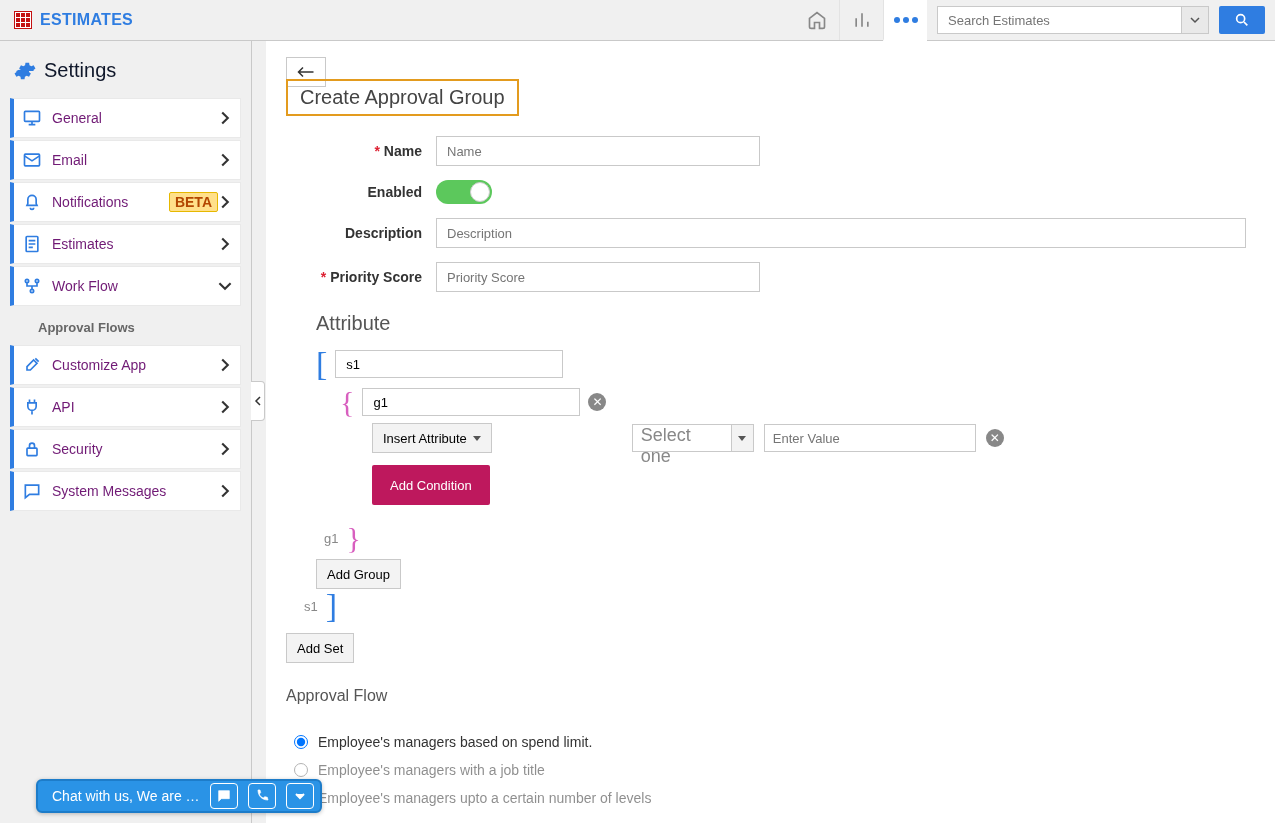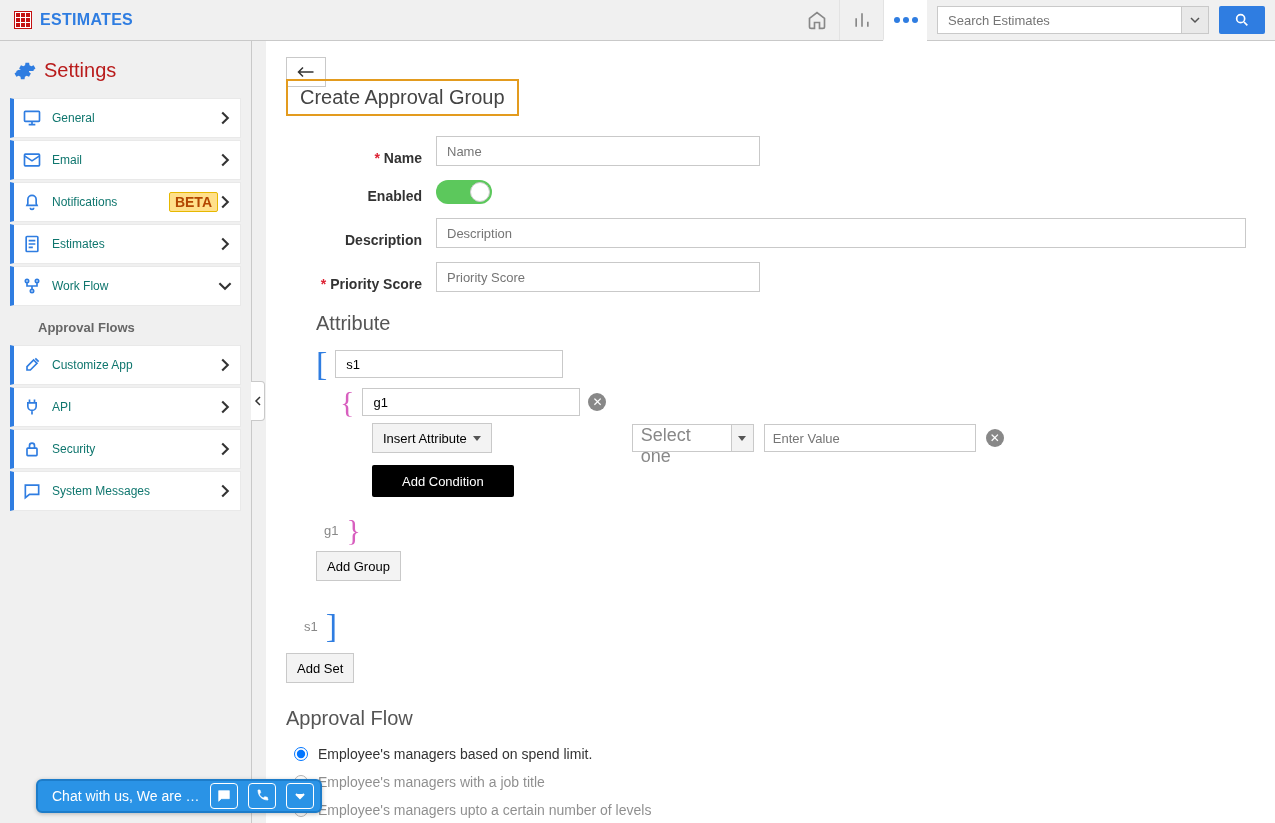--- a/index.html
+++ b/index.html
@@ -28,24 +28,24 @@
   .search-btn { width: 46px; height: 28px; background: #2f7de1; border: none; color: #fff; margin-left: 10px; display: flex; align-items: center; justify-content: center; cursor: pointer; border-radius: 2px; }
   .search-btn svg { width: 16px; height: 16px; }
 
   
   .body { flex: 1; display: flex; min-height: 0; }
 
   
   .sidebar { width: 252px; background: #f0f0f0; border-right: 1px solid #c9c9c9; padding: 12px 10px; overflow-y: auto; }
   .settings-head { display: flex; align-items: center; gap: 8px; padding: 6px 4px 16px 4px; }
   .settings-head svg { width: 22px; height: 22px; color: #2f7de1; }
-  .settings-head h2 { font-size: 20px; font-weight: 400; color: #b91c1c; }
+  .settings-head h2 { font-size: 20px; font-weight: 400; color: #0f172a; }
   .nav-item { background: #fff; border: 1px solid #e9e9e9; border-left: 4px solid #2f7de1; height: 40px; display: flex; align-items: center; padding: 0 8px 0 8px; margin-bottom: 2px; cursor: pointer; }
   .nav-item .nicon { width: 20px; height: 20px; color: #2f7de1; margin-right: 10px; flex-shrink: 0; }
-  .nav-item .label { color: #0f766e; font-size: 12px; flex: 1; }
+  .nav-item .label { color: #701a75; font-size: 14px; flex: 1; }
   .nav-item .chev { width: 14px; height: 14px; color: #333; }
   .nav-item .badge { background: #ffe08a; border: 1px solid #e6b800; color: #b34700; font-size: 14px; font-weight: bold; padding: 1px 5px; border-radius: 2px; margin-left: 6px; }
   .subhead { padding: 12px 6px 10px 28px; color: #666; font-size: 13px; font-weight: bold; }
 
   
   .collapse-tab { width: 14px; position: relative; }
   .collapse-handle { position: absolute; left: -1px; top: 340px; width: 14px; height: 40px; background: #fff; border: 1px solid #c9c9c9; border-left: none; border-radius: 0 4px 4px 0; display: flex; align-items: center; justify-content: center; cursor: pointer; }
   .collapse-handle svg { width: 10px; height: 10px; }
 
   
@@ -53,21 +53,21 @@
   .main::-webkit-scrollbar { width: 10px; }
   .main::-webkit-scrollbar-thumb { background: #c9c9c9; }
   .main::-webkit-scrollbar-track { background: #f0f0f0; }
 
   .back-btn { width: 40px; height: 30px; border: 1px solid #c9c9c9; background: #fff; display: flex; align-items: center; justify-content: center; cursor: pointer; margin-left: 0; }
   .back-btn svg { width: 18px; height: 14px; }
 
   .page-title { display: inline-block; border: 2px solid #e39b1e; padding: 5px 12px; font-size: 20px; color: #444; margin-top: -2px; }
 
   .form { margin-top: 20px; }
-  .form-row { display: flex; align-items: flex-end; margin-bottom: 14px; }
+  .form-row { display: flex; align-items: center; margin-bottom: 14px; }
   .form-row .lbl { width: 150px; text-align: right; padding-right: 14px; font-size: 14px; color: #333; font-weight: bold;}
   .form-row .req { color: #d23; margin-right: 4px; }
   .form-row input[type=text] { height: 30px; border: 1px solid #c9c9c9; padding: 0 10px; font-size: 13px; background: #fff; }
   .form-row input.small { width: 324px; }
   .form-row input.wide { flex: 1; max-width: 810px; }
 
   
   .toggle { width: 56px; height: 24px; background: #5cc85c; border-radius: 12px; position: relative; cursor: pointer; }
   .toggle .knob { position: absolute; right: 2px; top: 2px; width: 20px; height: 20px; background: #fff; border: 1px solid #ccc; border-radius: 50%; }
 
@@ -84,25 +84,25 @@
 
   .row-attr { display: flex; align-items: center; gap: 10px; margin-left: 56px; margin-bottom: 12px; flex-wrap: wrap; }
   .btn-grey { height: 30px; padding: 0 10px; background: #f3f3f3; border: 1px solid #c9c9c9; font-size: 13px; cursor: pointer; display: inline-flex; align-items: center; gap: 6px; }
   .btn-grey .caret { border-left: 4px solid transparent; border-right: 4px solid transparent; border-top: 5px solid #555; }
   .select-one { width: 122px; height: 28px; border: 1px solid #c9c9c9; display: flex; align-items: flex-start; font-size: 18px; color: #888; }
   .select-one span { flex:1; padding: 0 8px; }
   .select-one .dd { width:22px; height:100%; border-left:1px solid #c9c9c9; background:#f3f3f3; display:flex; align-items:center; justify-content:center; }
   .select-one .dd i { border-left: 4px solid transparent; border-right: 4px solid transparent; border-top: 5px solid #555; }
   .enter-val { width: 212px; height: 28px; border: 1px solid #c9c9c9; padding: 0 8px; font-size: 13px; }
 
-  .btn-blue { height: 32px; padding: 0 30px; background: #000000; color: #fff; border: none; font-size: 13px; cursor: pointer; border-radius: 2px; }
+  .btn-blue { height: 40px; padding: 0 18px; background: #be185d; color: #fff; border: none; font-size: 13px; cursor: pointer; border-radius: 2px; }
   .close-label { color:#888; font-size:13px; display:flex; align-items:center; gap:4px; margin-left: 4px;}
 
   .af-section { margin-top: 24px; }
-  .af-h { font-size: 20px; color: #555; font-weight: 400; margin-bottom: 10px; }
+  .af-h { font-size: 16px; color: #555; font-weight: 400; margin-bottom: 23px; }
   .radio-row { display: flex; align-items: center; gap: 10px; padding: 6px 0 6px 8px; font-size: 14px; color: #333; }
   .radio-row input[type=radio] { width: 14px; height: 14px; }
   .radio-row.faded { opacity: .55; align-items: center; }
 
   
   .chat-widget { position: fixed; left: 36px; bottom: 10px; height: 34px; background: #2a93e6; color: #fff; border: 2px solid #1d7cc9; border-radius: 6px; display: flex; align-items: center; padding: 0 6px 0 14px; gap: 10px; font-size: 14px; box-shadow: 0 1px 4px rgba(0,0,0,.25); z-index: 50; }
   .chat-widget .txt { max-width: 160px; white-space: nowrap; overflow: hidden; text-overflow: ellipsis; }
   .chat-ico { width: 28px; height: 26px; background: #2a93e6; border: 1px solid #fff; border-radius: 4px; display: flex; align-items: center; justify-content: center; cursor: pointer; }
   .chat-ico svg { width: 16px; height: 16px; stroke:#fff; fill:#fff;}
 
@@ -333,21 +333,21 @@
         <input class="enter-val" placeholder="Enter Value" style="">
         <span class="small-x">✕</span>
       </div>
       <div style="margin-left:56px; margin-bottom:18px;">
         <button class="btn-blue">Add Condition</button>
       </div>
       <div class="crit-row" style="margin-left:4px">
         <span class="close-label">g1</span>
         <span class="brace">}</span>
       </div>
-      <div style="margin-bottom:28px;">
+      <div style="margin-bottom:0;">
         <button class="btn-grey">Add Group</button>
       </div>
       <div class="crit-row" style="margin-left:-16px">
         <span class="close-label">s1</span>
         <span class="bracket">]</span>
       </div>
     </div>
     <div style="margin-top:10px;">
       <button class="btn-grey">Add Set</button>
     </div>

